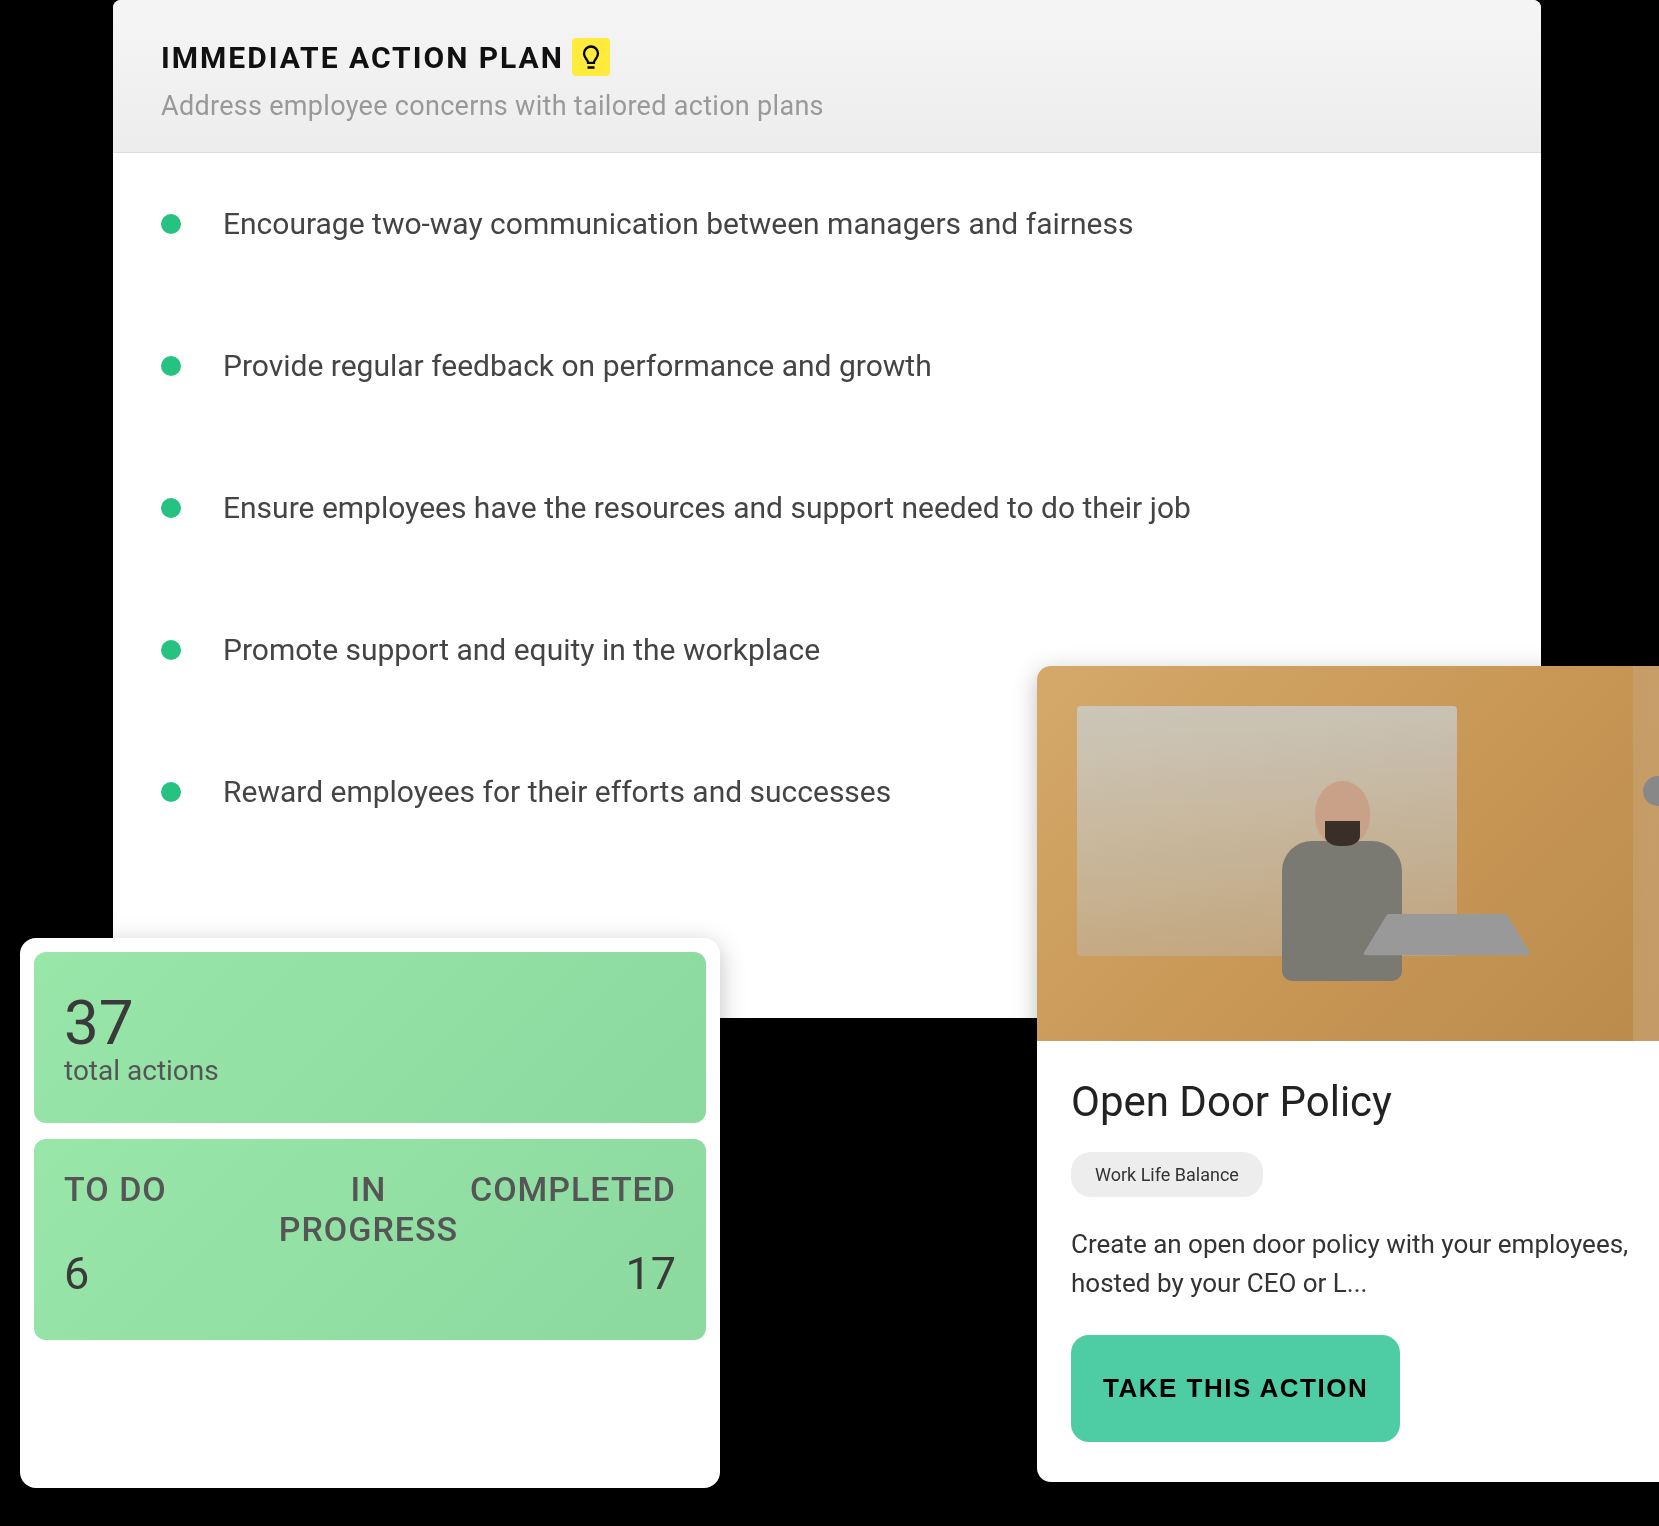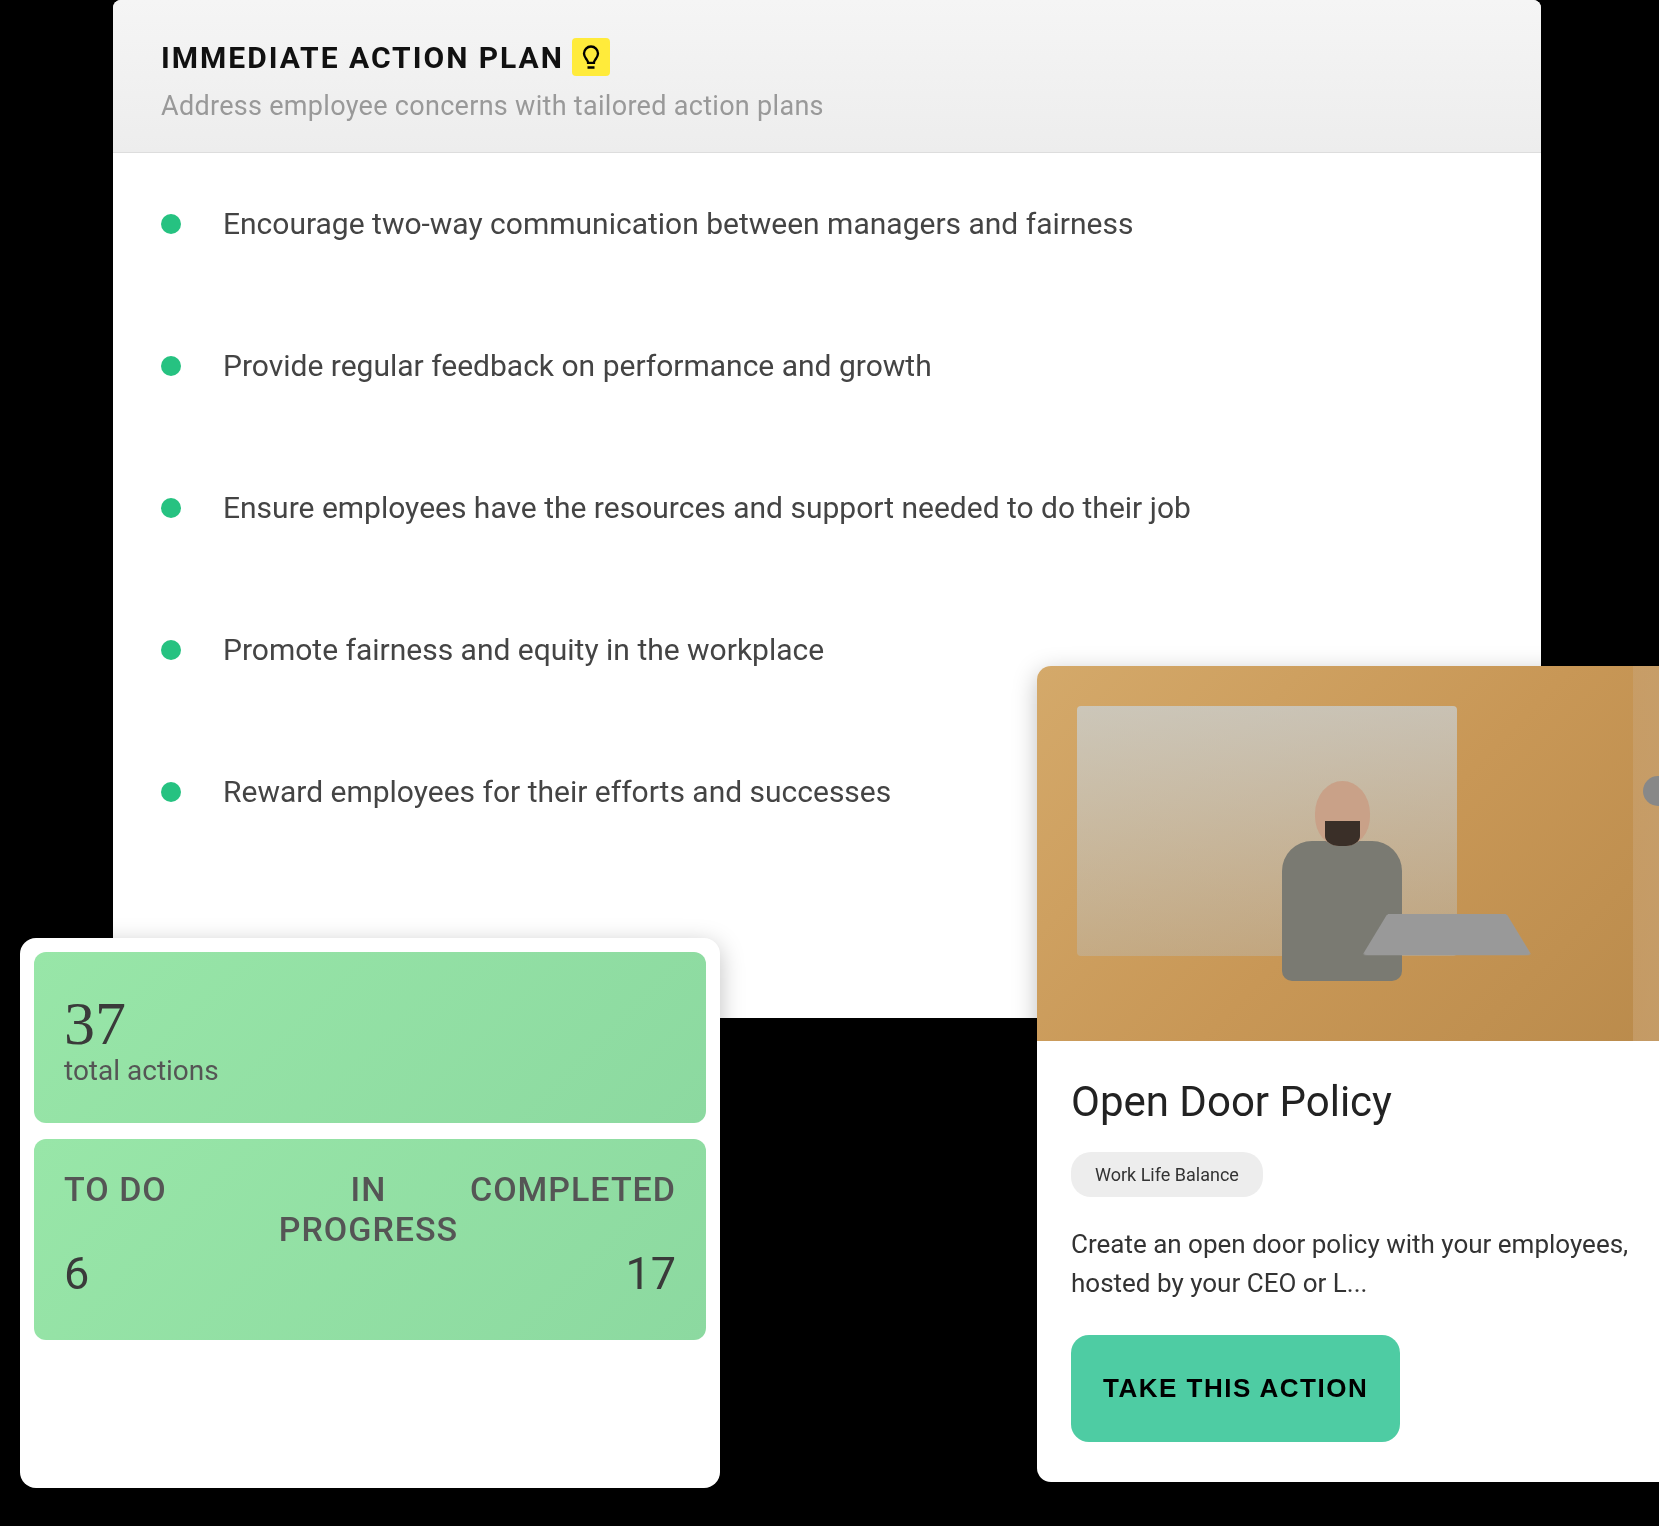--- a/index.html
+++ b/index.html
@@ -118,21 +118,20 @@
       border-radius: 12px;
       padding: 40px 30px 36px 30px;
       margin-bottom: 16px;
     }
     
     .stats-total {
       font-size: 62px;
       font-weight: 400;
       color: #3a3a3a;
       line-height: 1;
-      font-family: Liberation Serif, serif;
     }
     
     .stats-label {
       font-size: 28px;
       color: #555;
       margin-top: 0;
     }
     
     .stats-bottom {
       background: linear-gradient(135deg, #98e6a8 0%, #8cd9a0 100%);
@@ -330,21 +329,21 @@
     <div class="plan-item">
       <span class="plan-bullet"></span>
       <span class="plan-text">Provide regular feedback on performance and growth</span>
     </div>
     <div class="plan-item">
       <span class="plan-bullet"></span>
       <span class="plan-text">Ensure employees have the resources and support needed to do their job</span>
     </div>
     <div class="plan-item">
       <span class="plan-bullet"></span>
-      <span class="plan-text">Promote fairness and equity in the workplace</span>
+      <span class="plan-text">Promote support and equity in the workplace</span>
     </div>
     <div class="plan-item">
       <span class="plan-bullet"></span>
       <span class="plan-text">Reward employees for their efforts and successes</span>
     </div>
   </div>
 </div>
 
 <div class="stats-card">
   <div class="stats-top">

